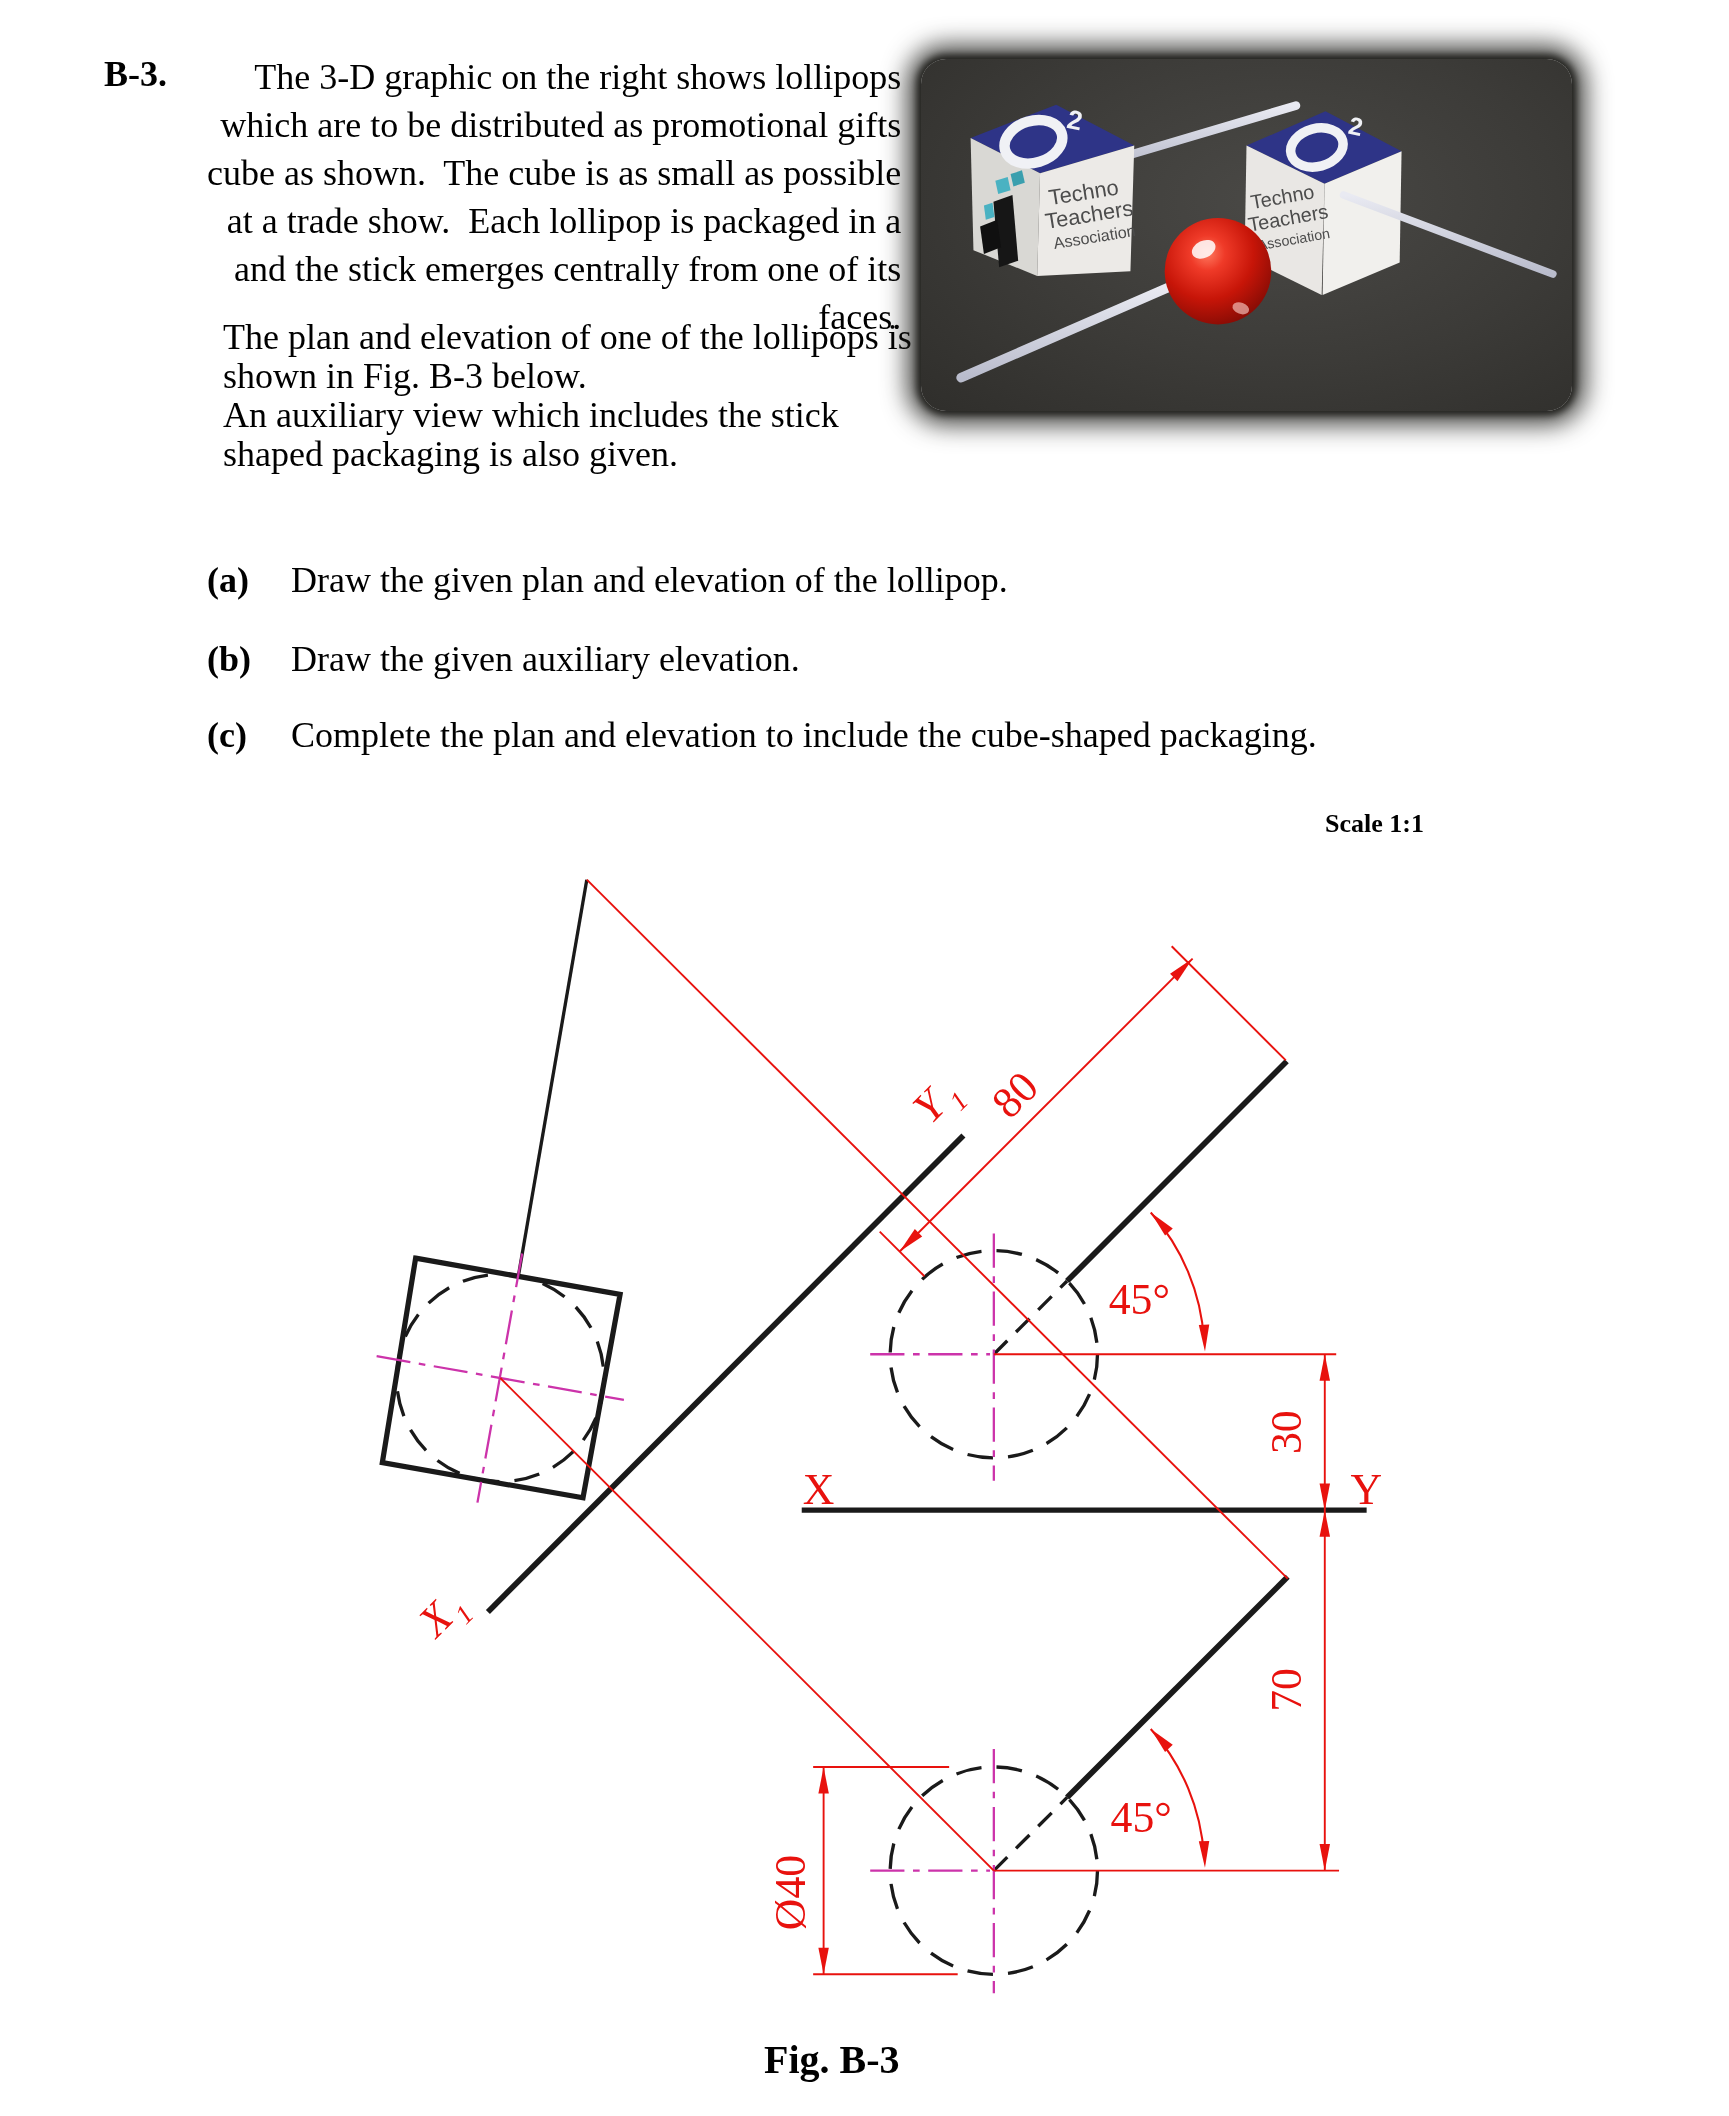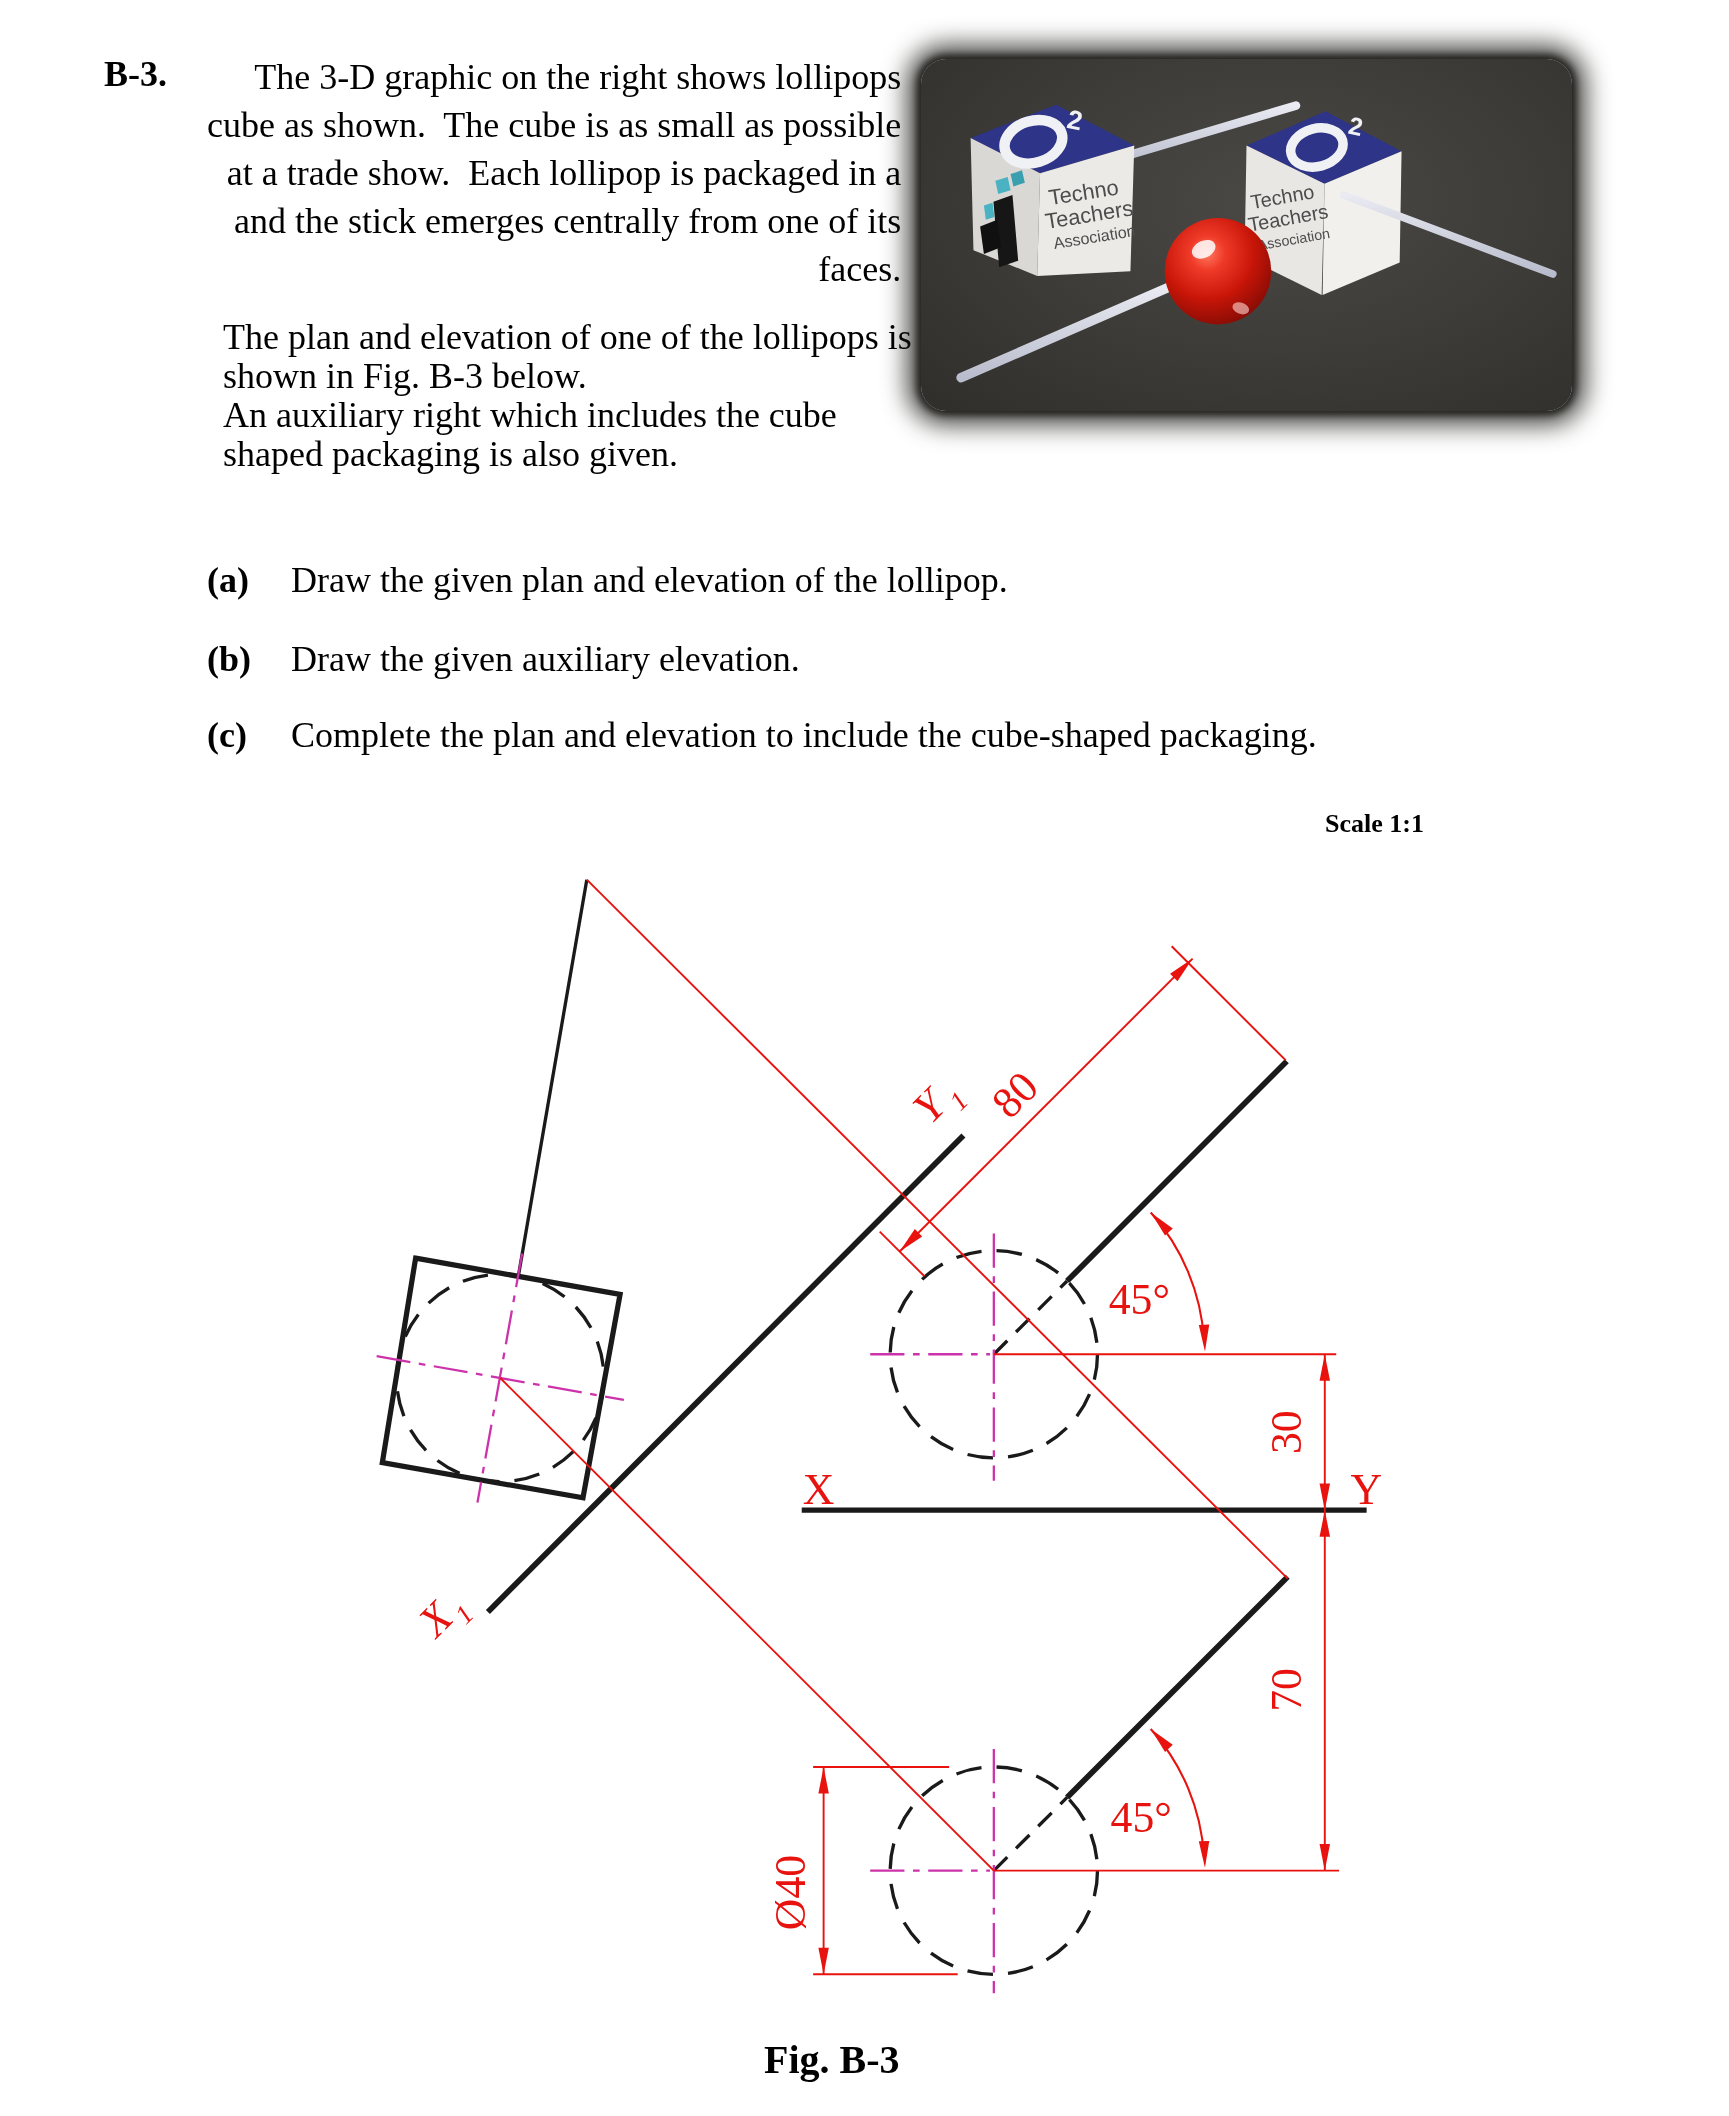--- a/index.html
+++ b/index.html
@@ -37,30 +37,31 @@
   svg text.cubetxt{font-family:"Liberation Sans","DejaVu Sans",sans-serif;fill:#4c4c4c;}
   svg text.logo2{font-family:"Liberation Sans","DejaVu Sans",sans-serif;fill:#f0f1f5;font-weight:bold;}
 </style>
 </head>
 <body>
 
 <div class="abs qnum">B-3.</div>
 
 <div class="abs para para1">
   <div class="ln">The 3-D graphic on the right shows lollipops</div>
+  <div class="ln">which are to be distributed as promotional gifts</div>
   <div class="ln">cube as shown.  The cube is as small as possible</div>
   <div class="ln">at a trade show.  Each lollipop is packaged in a</div>
   <div class="ln">and the stick emerges centrally from one of its</div>
   <div class="ln">faces.</div>
 </div>
 
 <div class="abs para para2">
   <div class="ln">The plan and elevation of one of the lollipops is</div>
   <div class="ln">shown in Fig. B-3 below.</div>
-  <div class="ln">An auxiliary right which includes the cube</div>
+  <div class="ln">An auxiliary view which includes the stick</div>
   <div class="ln">shaped packaging is also given.</div>
 </div>
 
 <div class="abs item-label" style="top:559px;">(a)</div>
 <div class="abs item-text" style="top:559px;">Draw the given plan and elevation of the lollipop.</div>
 <div class="abs item-label" style="top:638px;">(b)</div>
 <div class="abs item-text" style="top:638px;">Draw the given auxiliary elevation.</div>
 <div class="abs item-label" style="top:714px;">(c)</div>
 <div class="abs item-text" style="top:714px;">Complete the plan and elevation to include the cube-shaped packaging.</div>
 

